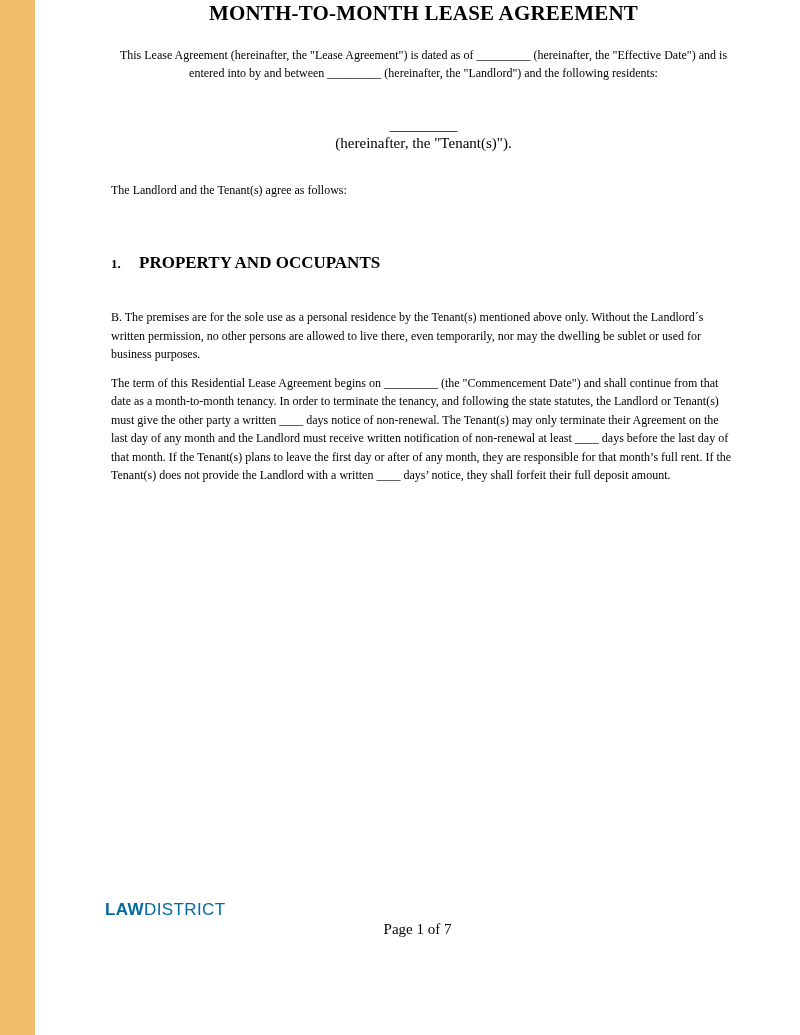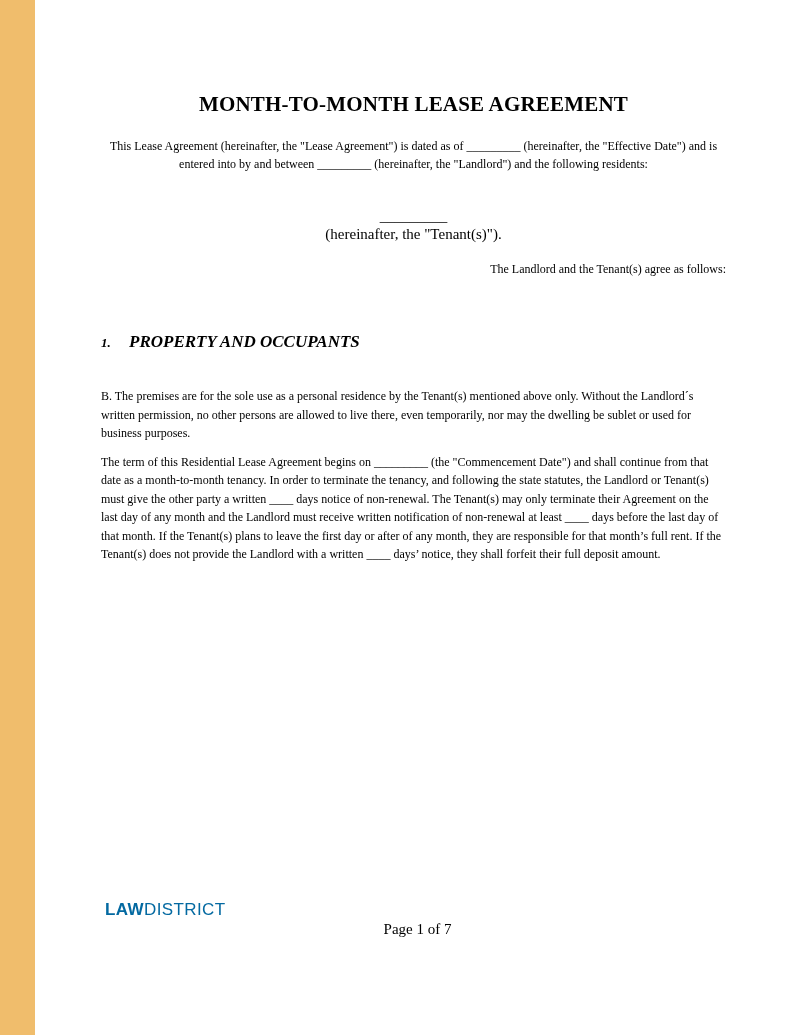--- a/index.html
+++ b/index.html
@@ -19,24 +19,23 @@
   }
   .stripe {
     position: absolute;
     left: 0;
     top: 0;
     width: 35px;
     height: 1035px;
   }
   .content {
     position: absolute;
-    left: 101px;
+    left: 111px;
     top: 0;
     width: 625px;
-    padding-top: 91px;
   }
   .doc-title {
     margin: 0;
     font-size: 21px;
     line-height: 26px;
     font-weight: bold;
     text-align: center;
     letter-spacing: 0.2px;
   }
   p { margin: 0; font-size: 12px; line-height: 18.5px; }
@@ -45,37 +44,37 @@
     text-align: center;
     line-height: 18px;
   }
   .tenant-block {
     margin-top: 34px;
     text-align: center;
     font-size: 15px;
     line-height: 18px;
   }
   .agree {
-    margin-top: 17px;
-    text-align: right;
+    margin-top: 29px;
+    text-align: left;
     line-height: 18px;
   }
   .section-heading {
     margin: 0;
     font-size: 17px;
     font-weight: bold;
     line-height: 22px;
   }
   .section-heading .num {
     display: inline-block;
     width: 28px;
     font-size: 13px;
     vertical-align: baseline;
   }
-  .mt-sec1 { margin-top: 53px; font-style: italic; }
+  .mt-sec1 { margin-top: 53px; }
   .mt-sec2 { margin-top: 30px; }
   .mt-sec3 { margin-top: 27px; }
   .mt-para { margin-top: 9px; }
   .mt-para-b { margin-top: 33px; }
   .mt-term { margin-top: 10px; }
   .footer-logo {
     position: absolute;
     left: 105px;
     top: 900px;
     font-family: "Liberation Sans", "DejaVu Sans", sans-serif;

